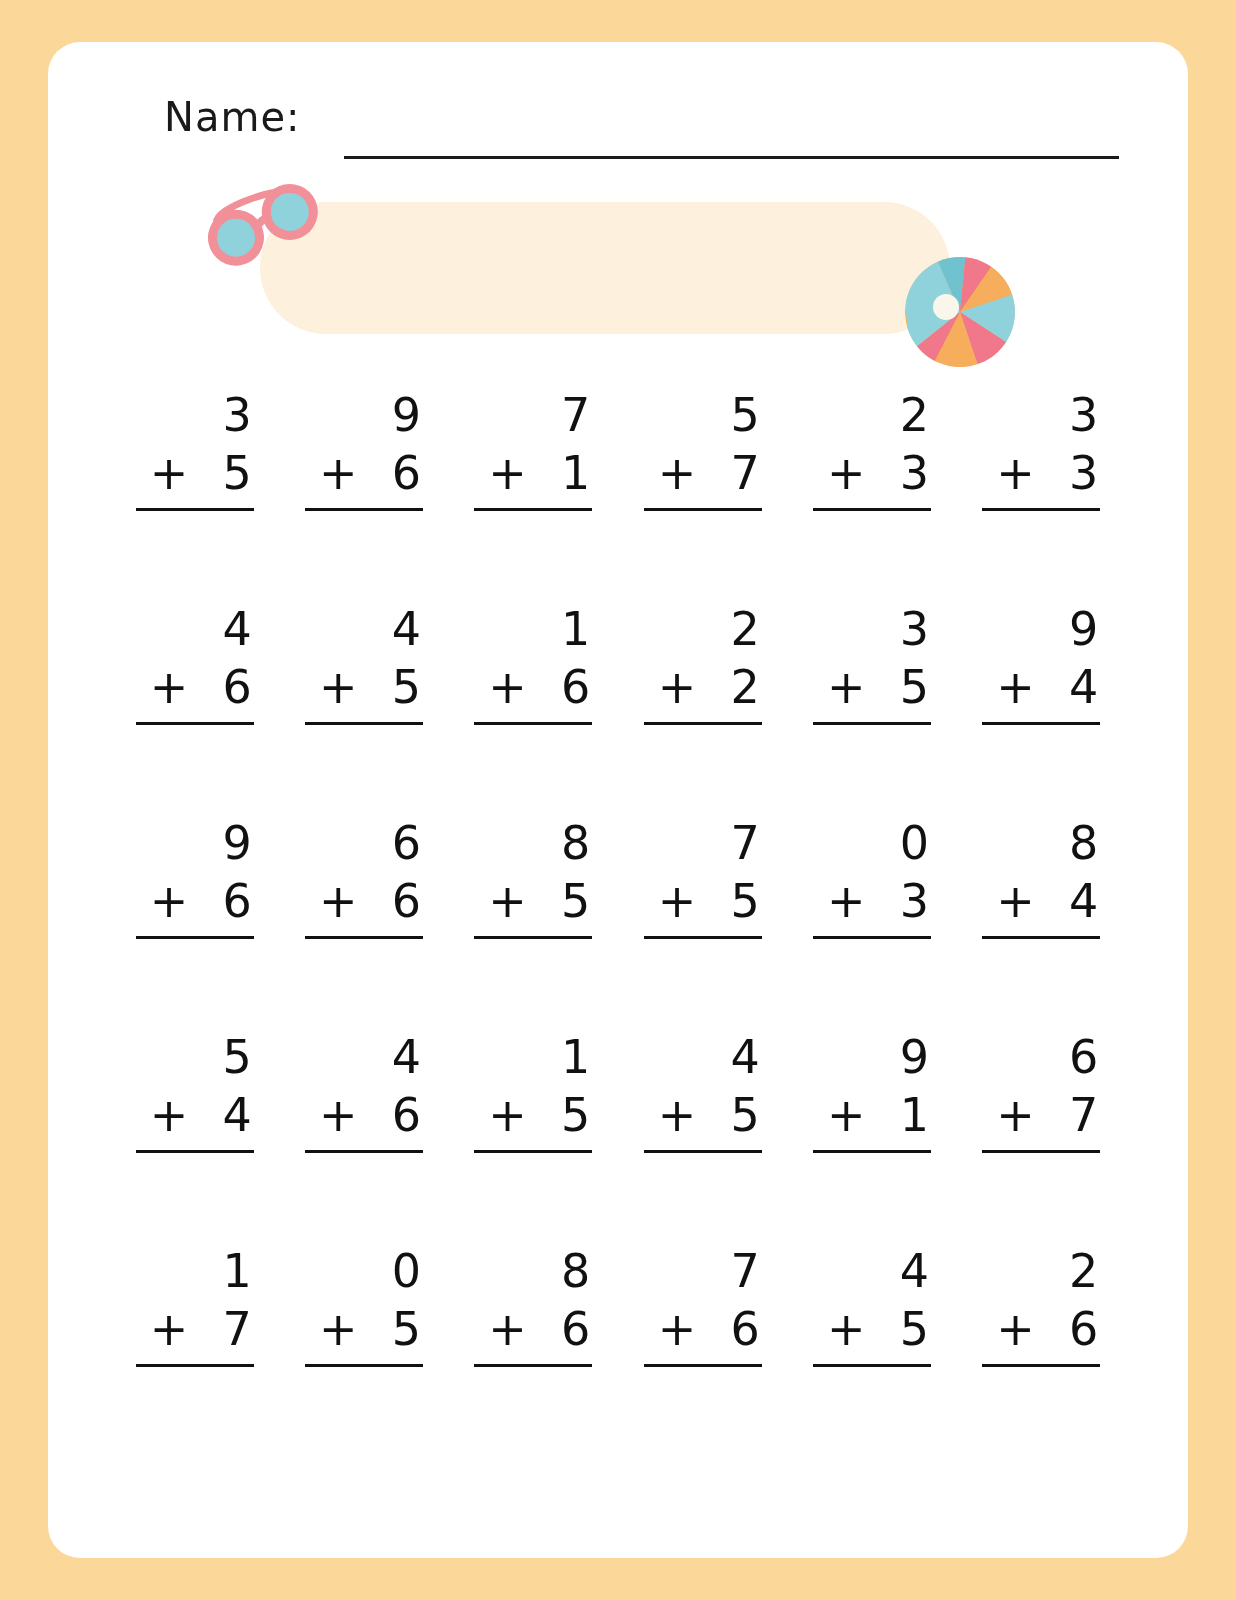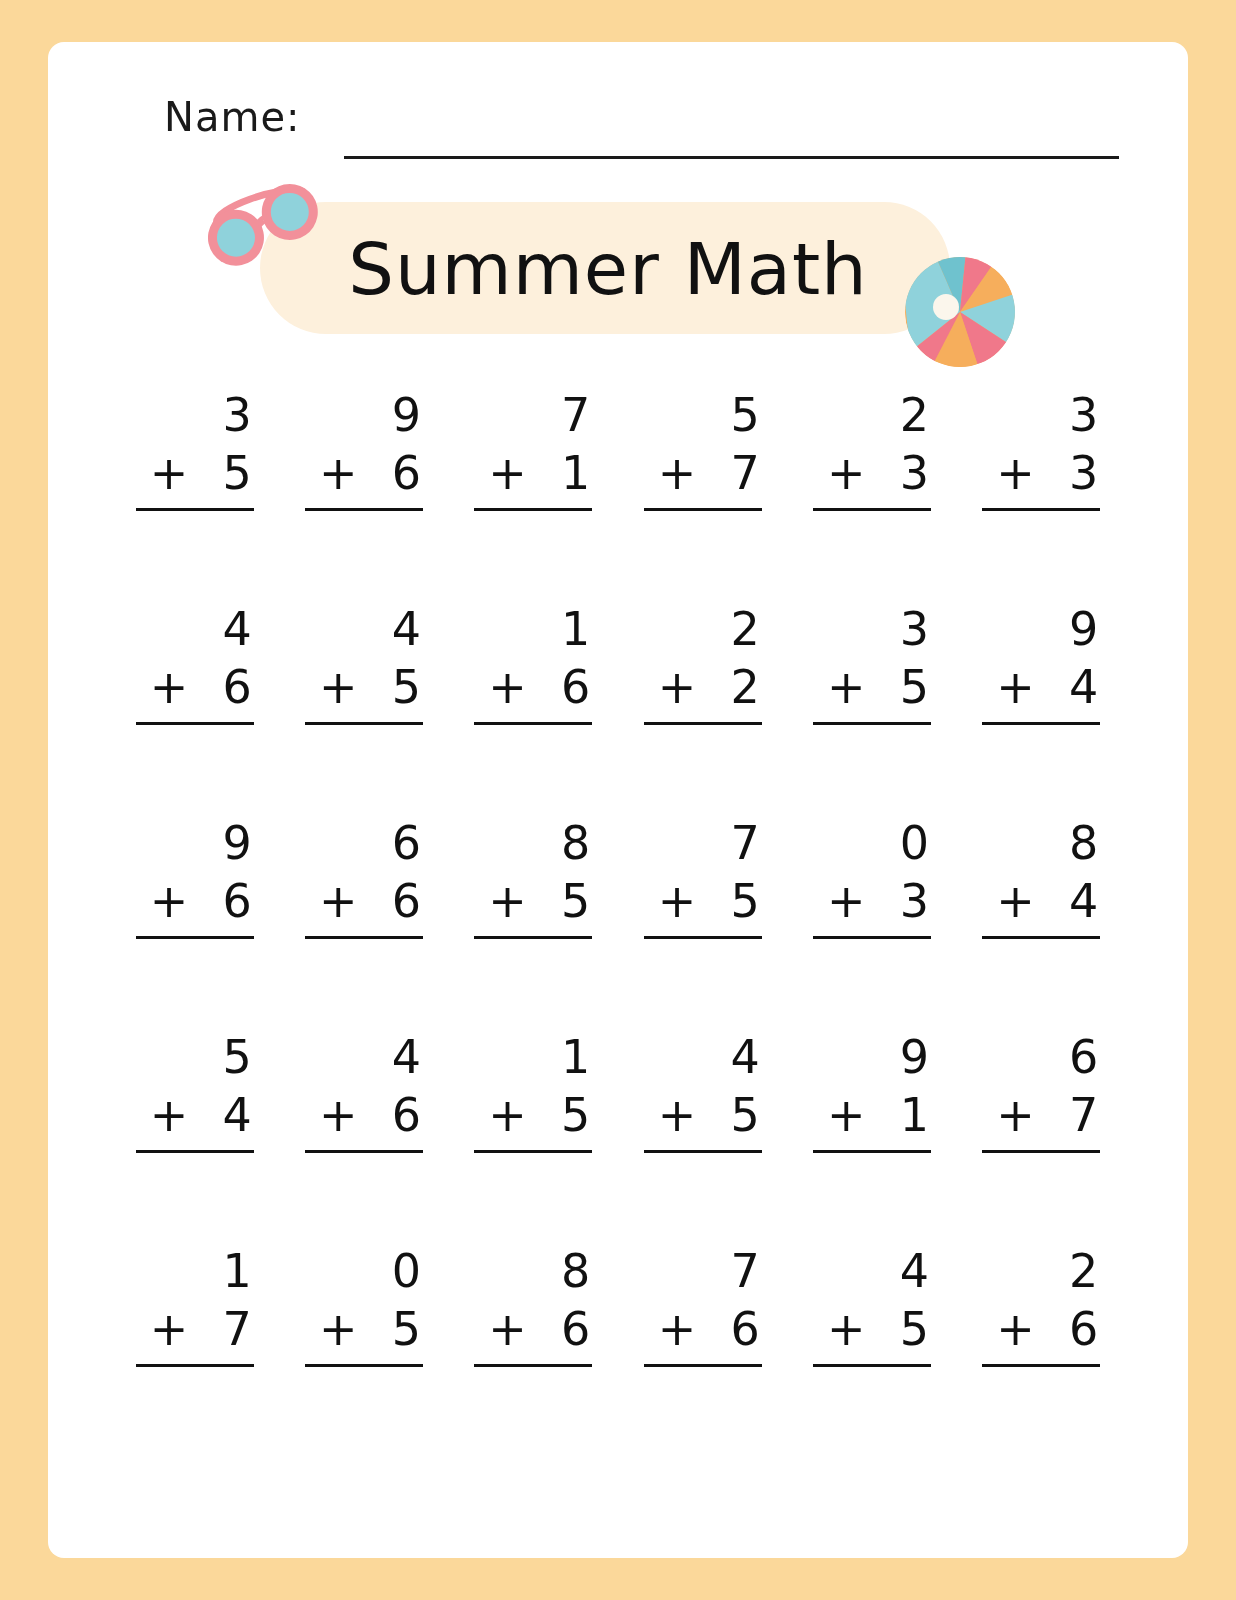--- a/index.html
+++ b/index.html
@@ -13,21 +13,21 @@
     font-family: "DejaVu Sans", sans-serif;
     overflow: hidden;
   }
   .page {
     position: absolute;
     left: 48px;
     top: 42px;
     width: 1140px;
     height: 1516px;
     background: #FFFFFF;
-    border-radius: 16px;
+    border-radius: 32px;
     box-sizing: border-box;
   }
   
   .name-row {
     position: absolute;
     left: 116px;
     top: 52px;
     width: 920px;
     height: 70px;
   }
@@ -167,21 +167,20 @@
       <path d="M66 0 L60 60 L96 8 Z" fill="#F0788A"></path>
       <path d="M96 8 L60 60 L120 40 L120 0 Z" fill="#F6AE5C"></path>
       <path d="M120 40 L60 60 L115 96 L120 60 Z" fill="#8FD2DB"></path>
       <path d="M115 96 L60 60 L80 120 L120 110 Z" fill="#F0788A"></path>
       <path d="M80 120 L60 60 L30 118 Z" fill="#F6AE5C"></path>
       <path d="M30 118 L60 60 L10 100 L5 115 Z" fill="#F0788A"></path>
       <circle cx="46" cy="55" r="13" fill="#FBF6EC"></circle>
     </g>
   </svg>
 
-  <div class="title-text">Summer Math</div>
 
   <div class="grid">
 
     <div class="cell">
         <div class="prob">
       <div class="top-num">3</div>
       <div class="bottom-row">
         <span>+</span>
         <span>5</span>
       </div>

